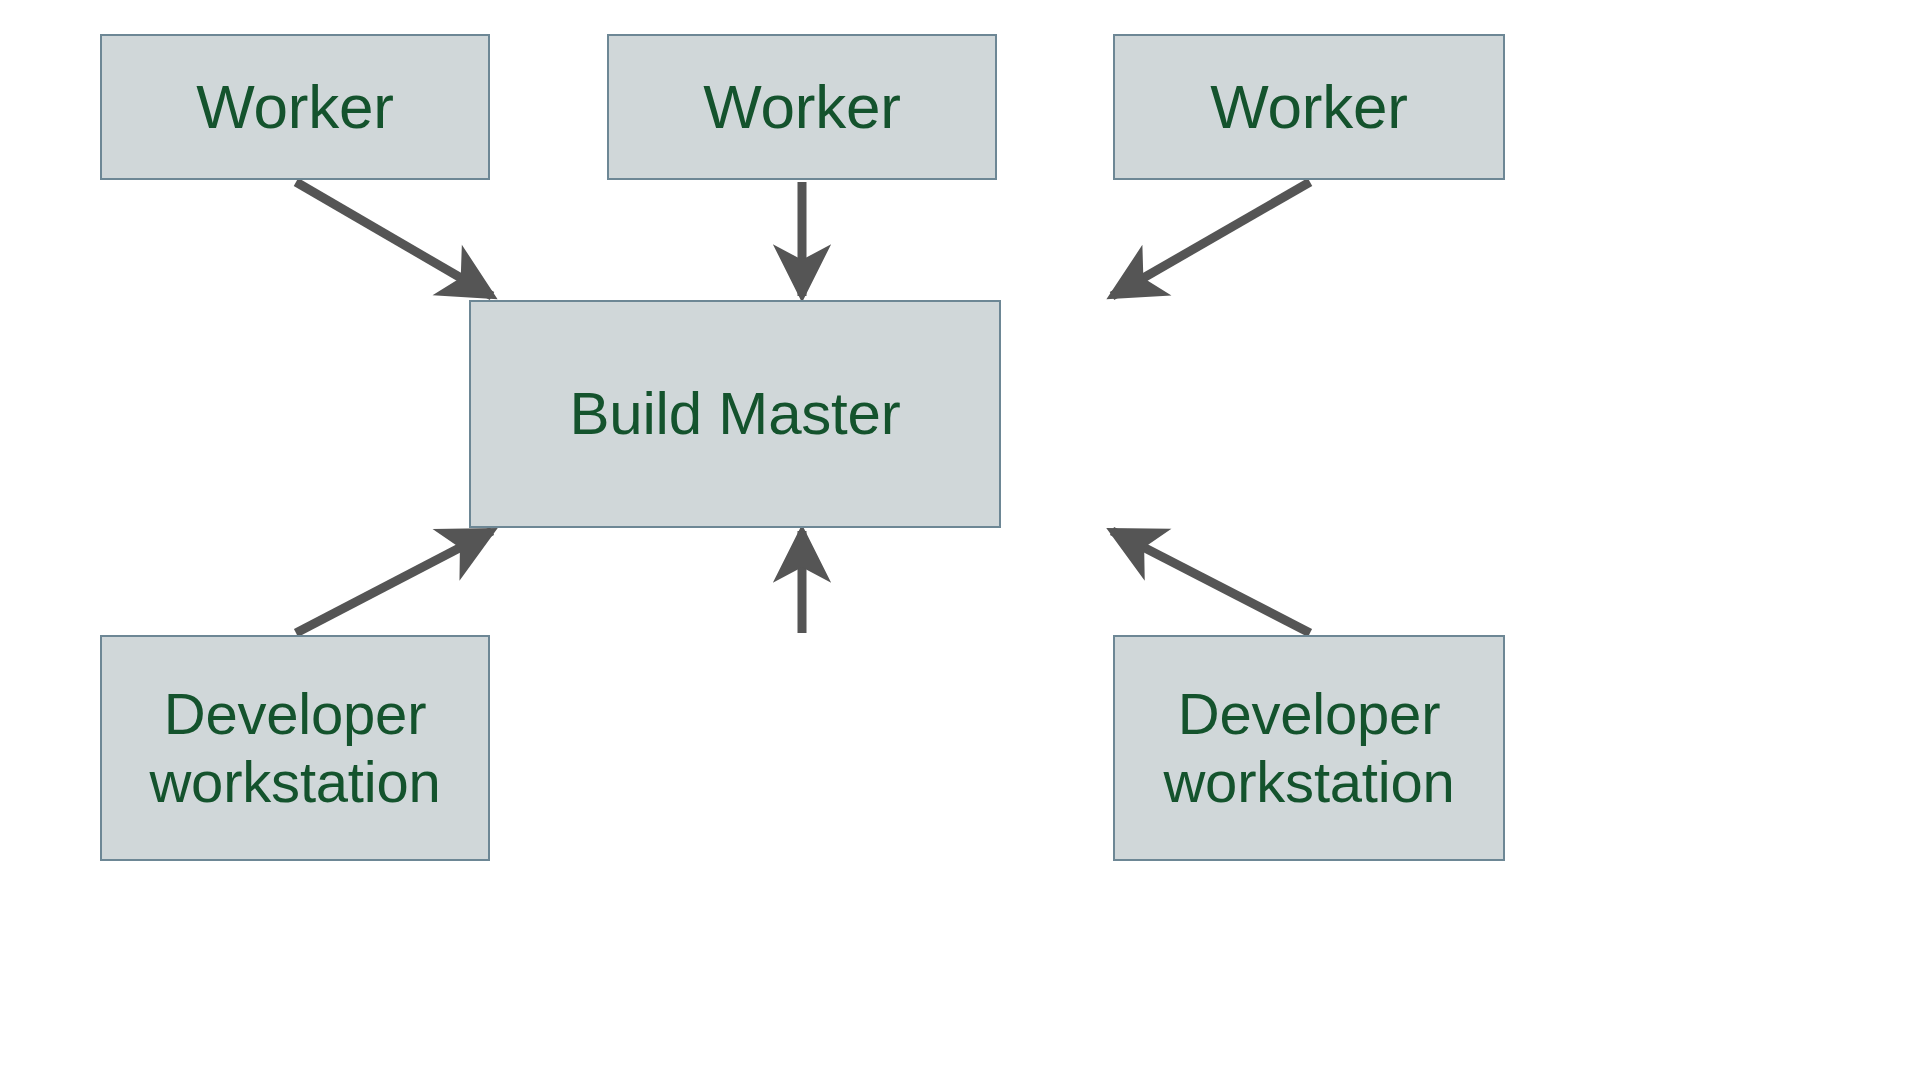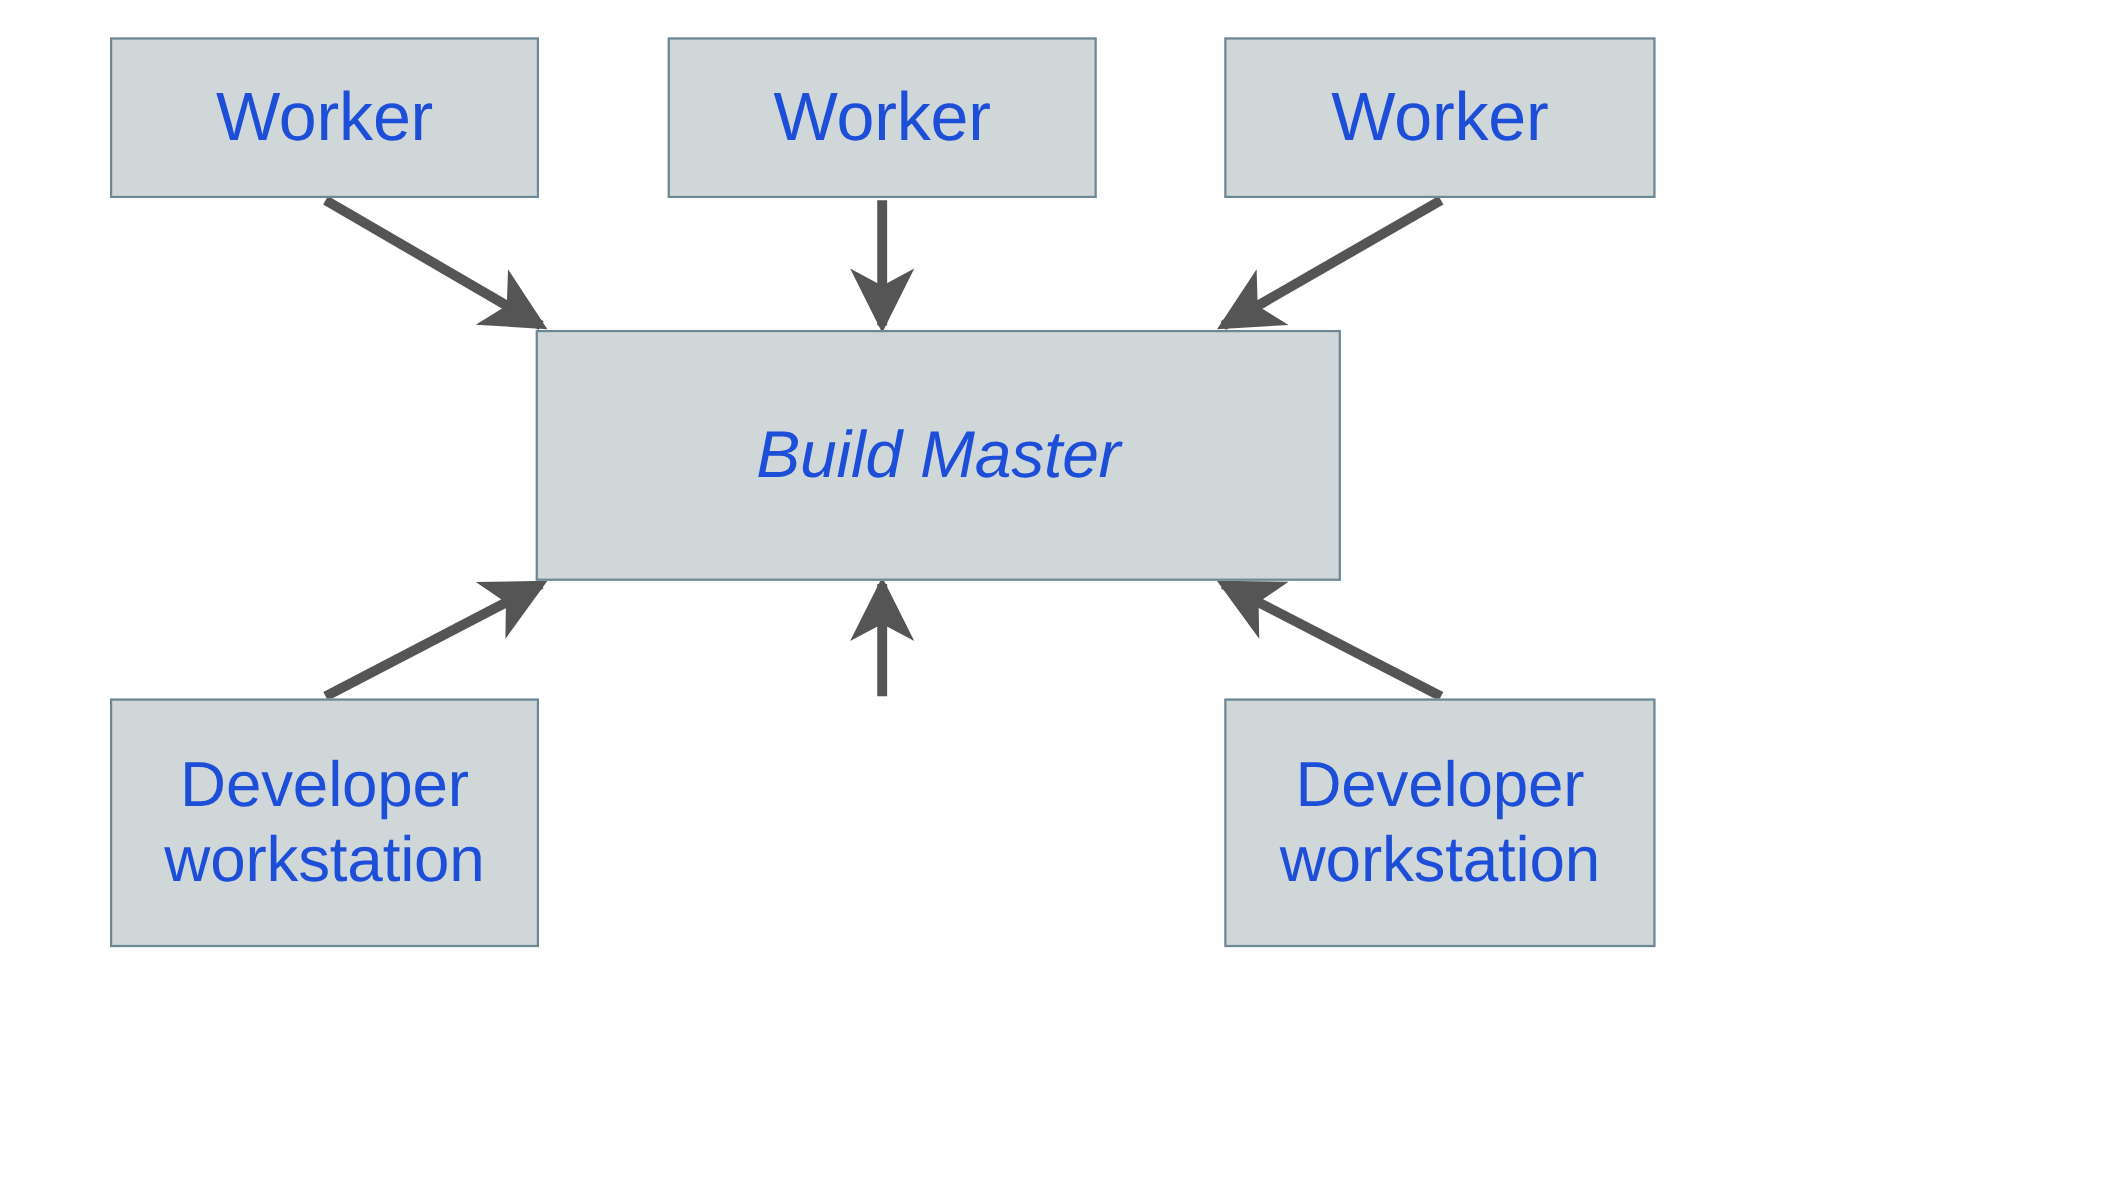--- a/index.html
+++ b/index.html
@@ -29,38 +29,38 @@
     position: absolute;
     box-sizing: border-box;
     background: #d0d7d9;
     border: 2px solid #6d8795;
     display: flex;
     align-items: center;
     justify-content: center;
     text-align: center;
   }
   .node-label {
-    color: #1d4ed8;
+    color: #14532d;
     font-family: "Liberation Sans", sans-serif;
     font-weight: 400;
     line-height: 1.18;
     letter-spacing: -0.2px;
     white-space: pre-line;
     padding: 0 6px;
   }
   
   #node-worker-1 { left: 100px; top: 34px;  width: 390px; height: 146px; }
   #node-worker-2 { left: 607px; top: 34px;  width: 390px; height: 146px; }
   #node-worker-3 { left: 1113px; top: 34px; width: 392px; height: 146px; }
   #node-worker-1 .node-label,
   #node-worker-2 .node-label,
   #node-worker-3 .node-label { font-size: 62px; }
 
   
-  #node-build-master { left: 487px; top: 300px; width: 732px; height: 228px; font-style: italic; }
+  #node-build-master { left: 469px; top: 300px; width: 532px; height: 228px; }
   #node-build-master .node-label { font-size: 60px; }
 
   
   #node-dev-workstation-1 { left: 100px;  top: 635px; width: 390px; height: 226px; }
   #node-ci-server         { left: 607px;  top: 635px; width: 390px; height: 226px; }
   #node-dev-workstation-2 { left: 1113px; top: 635px; width: 392px; height: 226px; }
   #node-dev-workstation-1 .node-label,
   #node-dev-workstation-2 .node-label { font-size: 58px; }
   #node-ci-server .node-label { font-size: 58px; }
 </style>

